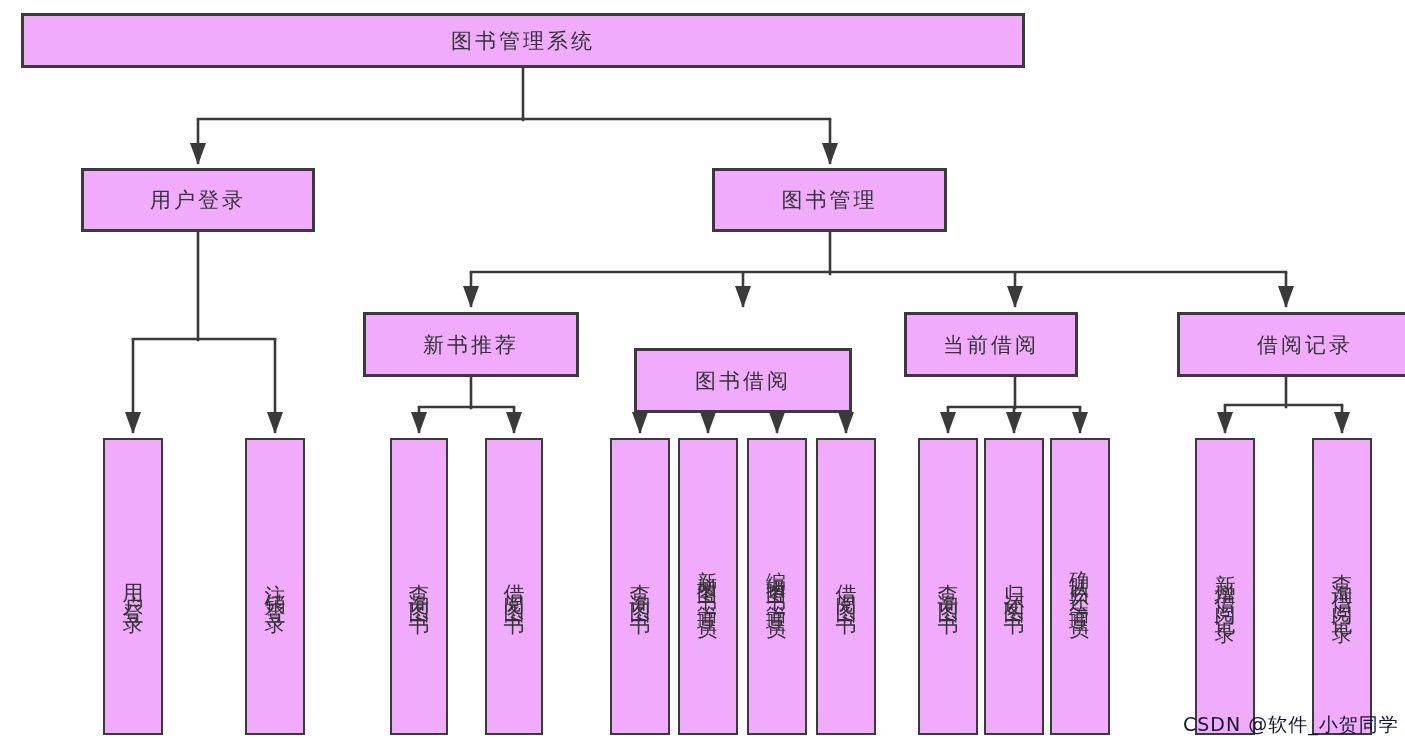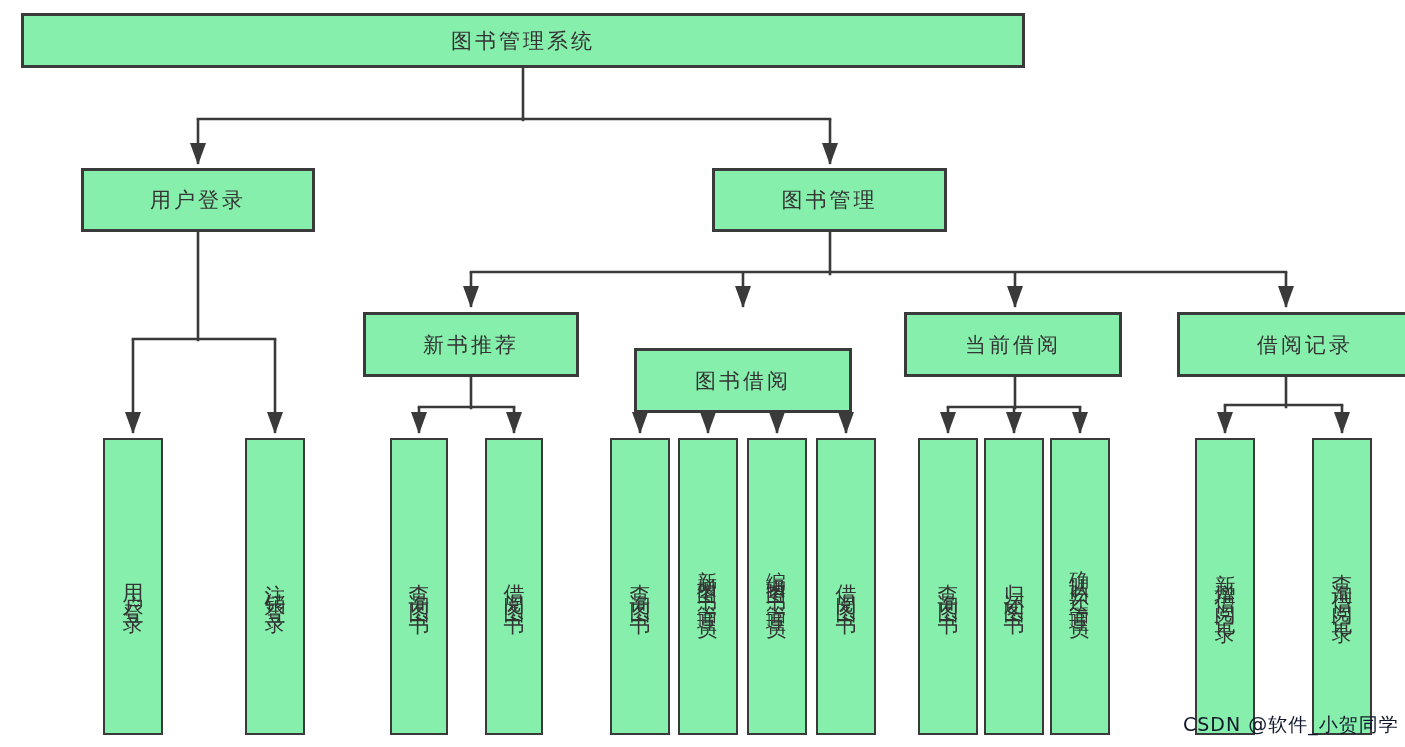--- a/index.html
+++ b/index.html
@@ -20,21 +20,21 @@
     position: absolute;
     left: 0;
     top: 0;
     width: 1405px;
     height: 747px;
   }
   .node {
     position: absolute;
     box-sizing: border-box;
     border: 3px solid #3a3a3a;
-    background: #86efac;
+    background: #f0abfc;
     display: flex;
     align-items: center;
     justify-content: center;
     font-size: 21px;
     letter-spacing: 3px;
     color: #333333;
     white-space: nowrap;
   }
   .node.leaf {
     border-width: 2.5px;
@@ -51,21 +51,21 @@
     letter-spacing: 7px;
   }
   
   #n-root  { left: 21px;  top: 13px;  width: 1004px; height: 55px; }
   
   #n-user  { left: 81px;  top: 168px; width: 234px; height: 64px; }
   #n-mgmt  { left: 712px; top: 168px; width: 235px; height: 64px; }
   
   #n-nbr   { left: 363px;  top: 312px; width: 216px; height: 65px; }
   #n-bb    { left: 634px;  top: 312px; width: 218px; height: 65px; margin-top: 36px; }
-  #n-cb    { left: 904px;  top: 312px; width: 218px; height: 65px; }
+  #n-cb    { left: 904px;  top: 312px; width: 174px; height: 65px; }
   #n-br    { left: 1177px; top: 312px; width: 256px; height: 65px; }
   
   #l-ul    { left: 103px; }
   #l-lo    { left: 245px; }
   #l-q1    { left: 390px; width: 58px; }
   #l-b1    { left: 485px; width: 58px; }
   #l-q2    { left: 610px; }
   #l-add   { left: 678px; }
   #l-edit  { left: 747px; }
   #l-b2    { left: 816px; }

